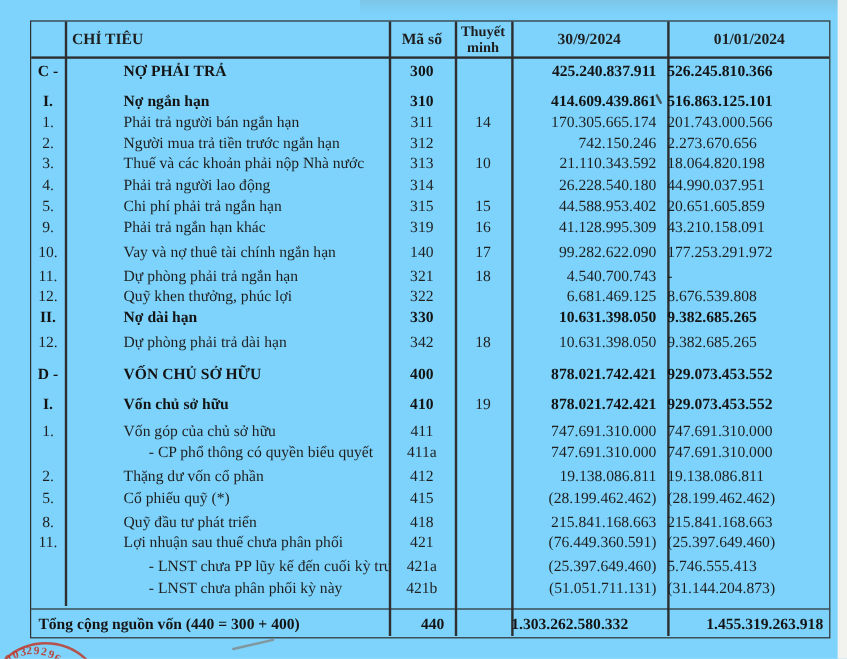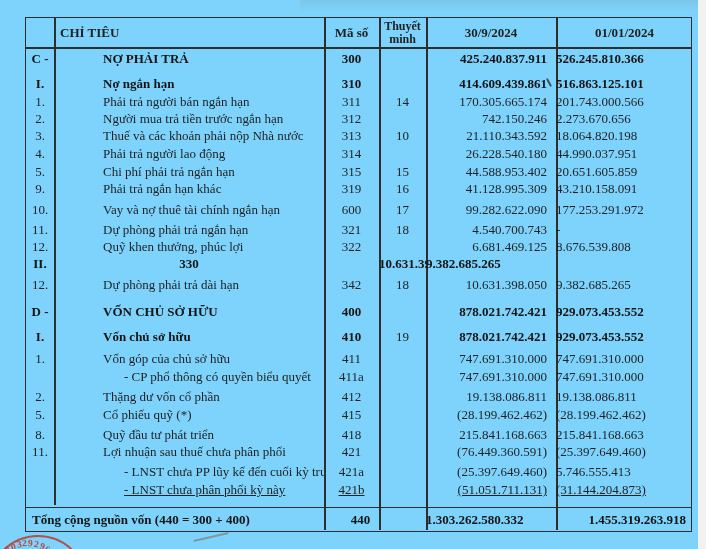--- a/index.html
+++ b/index.html
@@ -182,21 +182,21 @@
           <div class="cell c-label">9.</div>
           <div class="cell c-name">Phải trả ngắn hạn khác</div>
           <div class="cell c-code">319</div>
           <div class="cell c-note">16</div>
           <div class="cell c-v1">41.128.995.309</div>
           <div class="cell c-v2">43.210.158.091</div>
         </div>
         <div class="row" style="top: 183px;">
           <div class="cell c-label">10.</div>
           <div class="cell c-name">Vay và nợ thuê tài chính ngắn hạn</div>
-          <div class="cell c-code">600</div>
+          <div class="cell c-code">140</div>
           <div class="cell c-note">17</div>
           <div class="cell c-v1">99.282.622.090</div>
           <div class="cell c-v2">177.253.291.972</div>
         </div>
         <div class="row" style="top: 203px;">
           <div class="cell c-label">11.</div>
           <div class="cell c-name">Dự phòng phải trả ngắn hạn</div>
           <div class="cell c-code">321</div>
           <div class="cell c-note">18</div>
           <div class="cell c-v1">4.540.700.743</div>
@@ -205,20 +205,21 @@
         <div class="row" style="top: 220px;">
           <div class="cell c-label">12.</div>
           <div class="cell c-name">Quỹ khen thưởng, phúc lợi</div>
           <div class="cell c-code">322</div>
           <div class="cell c-note"></div>
           <div class="cell c-v1">6.681.469.125</div>
           <div class="cell c-v2">8.676.539.808</div>
         </div>
         <div class="row bold" style="top: 237px;">
           <div class="cell c-label">II.</div>
+          <div class="cell c-name">Nợ dài hạn</div>
           <div class="cell c-code">330</div>
           <div class="cell c-note"></div>
           <div class="cell c-v1">10.631.398.050</div>
           <div class="cell c-v2">9.382.685.265</div>
         </div>
         <div class="row" style="top: 258px;">
           <div class="cell c-label">12.</div>
           <div class="cell c-name">Dự phòng phải trả dài hạn</div>
           <div class="cell c-code">342</div>
           <div class="cell c-note">18</div>
@@ -290,21 +291,21 @@
           <div class="cell c-v2">(25.397.649.460)</div>
         </div>
         <div class="row sub" style="top: 445px;">
           <div class="cell c-label"></div>
           <div class="cell c-name">- LNST chưa PP lũy kế đến cuối kỳ trước</div>
           <div class="cell c-code">421a</div>
           <div class="cell c-note"></div>
           <div class="cell c-v1">(25.397.649.460)</div>
           <div class="cell c-v2">5.746.555.413</div>
         </div>
-        <div class="row sub" style="top: 463px; text-decoration: underline;">
+        <div class="row sub" style="top: 463px;">
           <div class="cell c-label"></div>
           <div class="cell c-name">- LNST chưa phân phối kỳ này</div>
           <div class="cell c-code">421b</div>
           <div class="cell c-note"></div>
           <div class="cell c-v1">(51.051.711.131)</div>
           <div class="cell c-v2">(31.144.204.873)</div>
         </div>
       </div>
 
     <div class="total-row">

